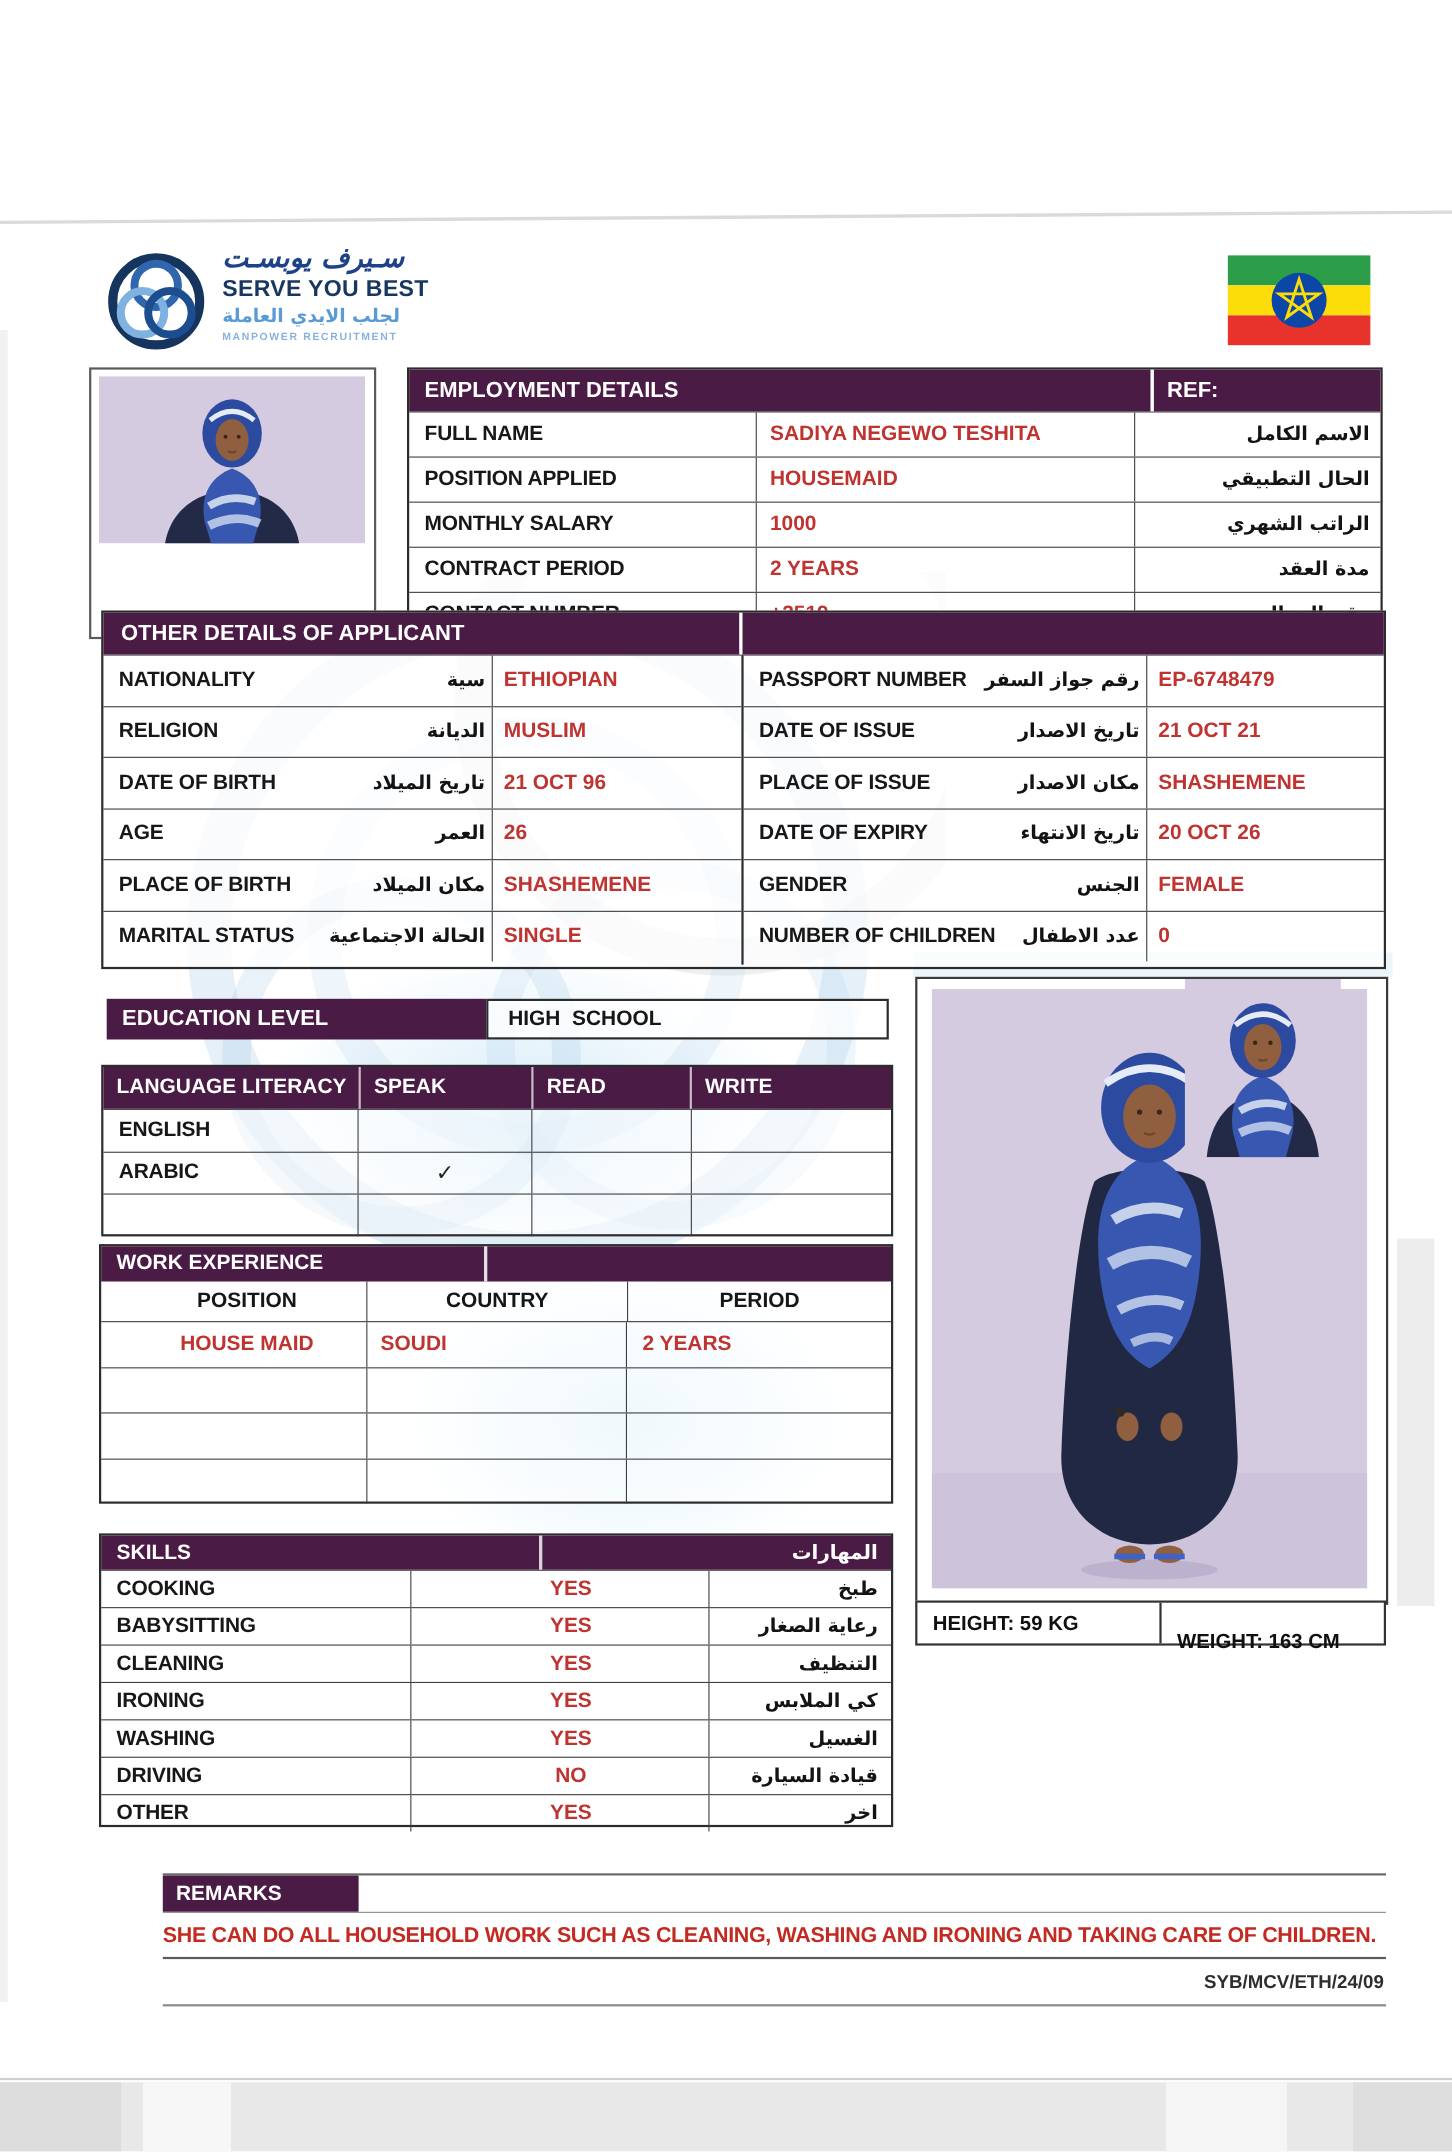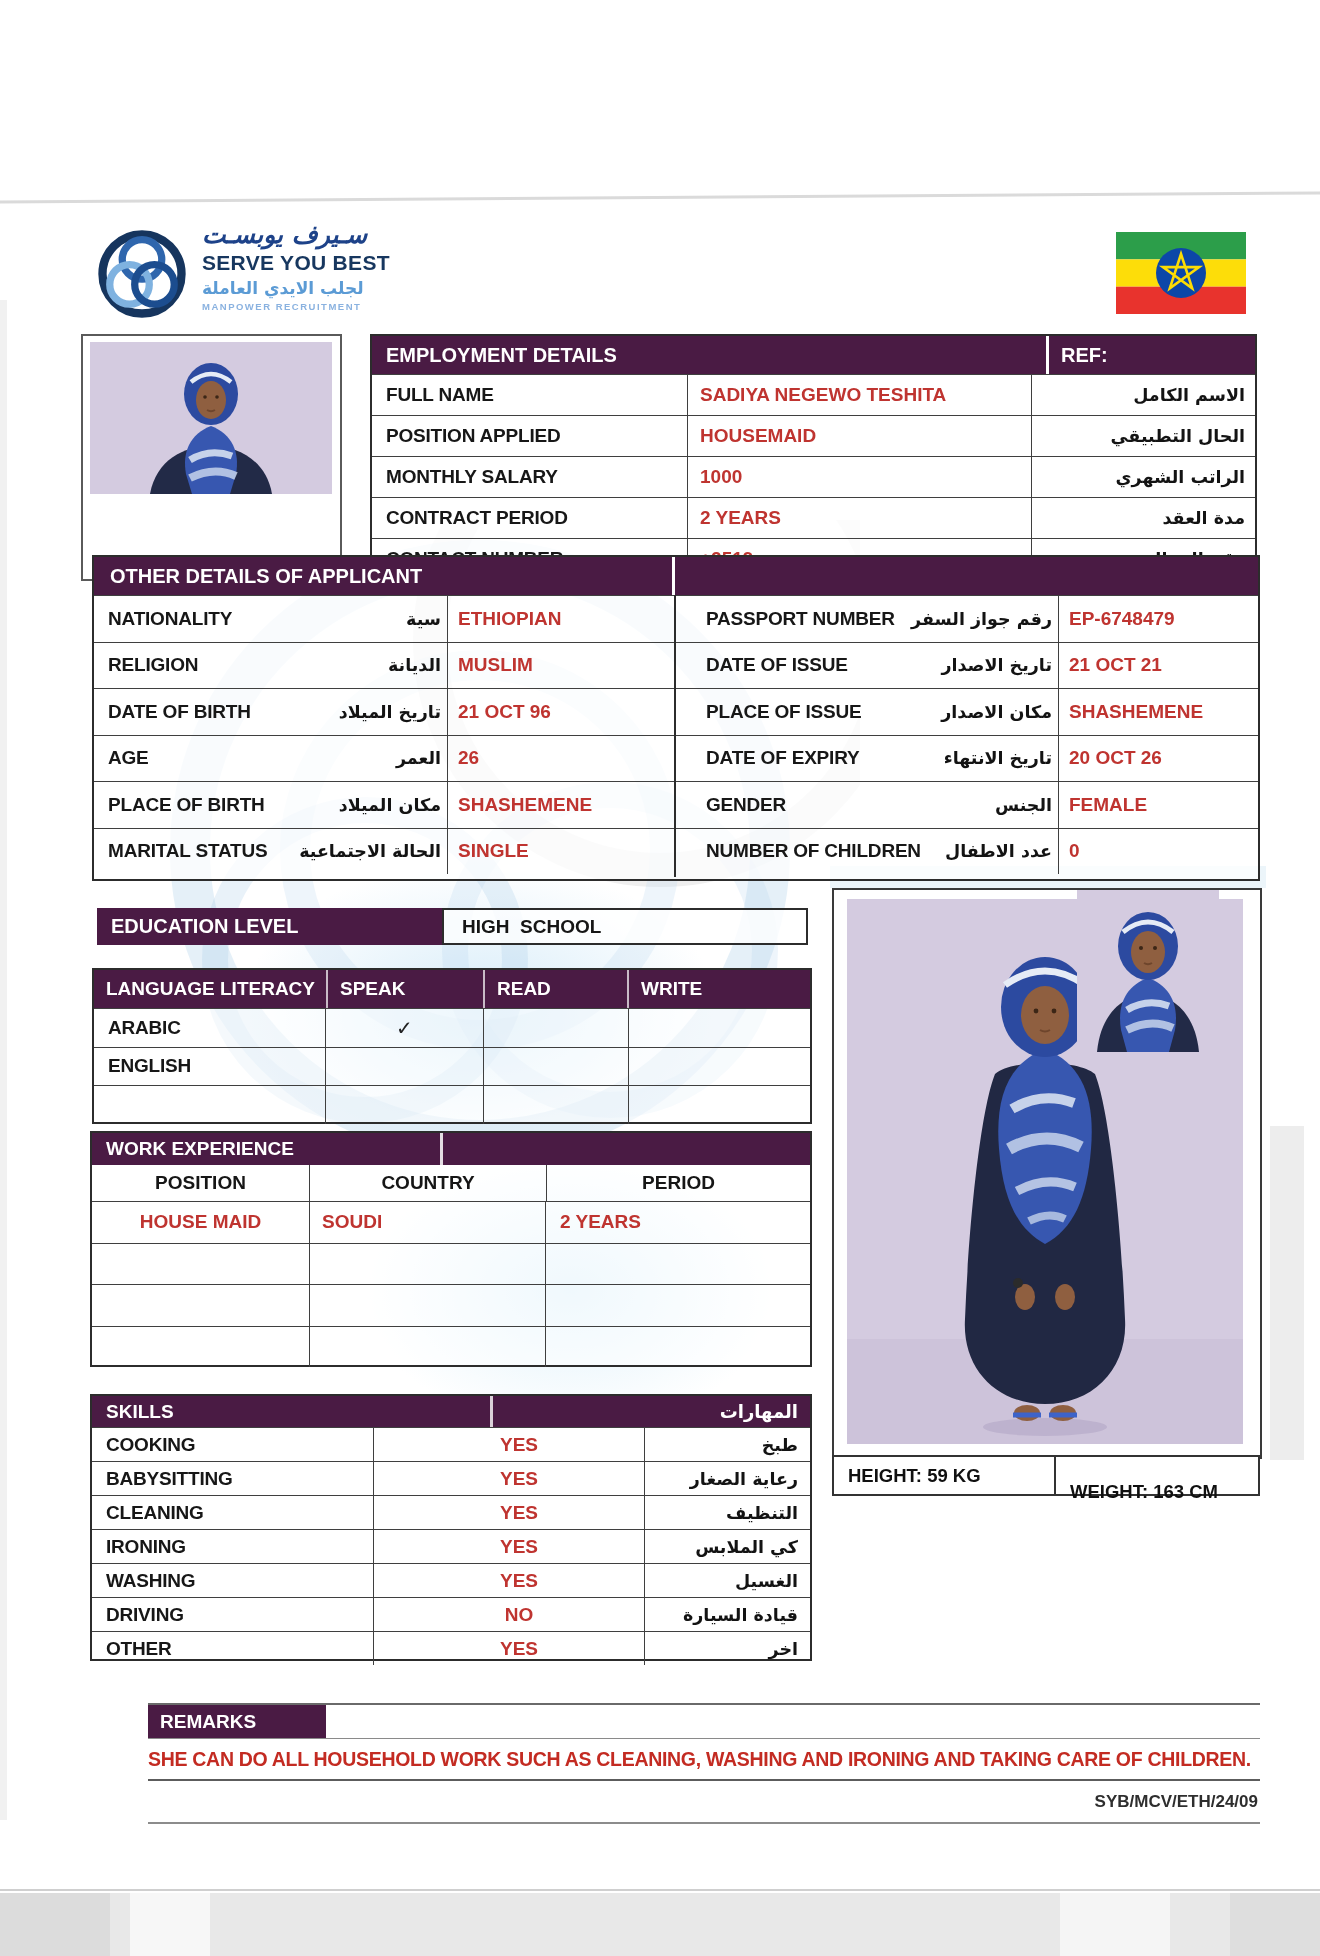--- a/index.html
+++ b/index.html
@@ -51,21 +51,21 @@
   
   .odwrap{position:absolute;left:92px;top:555px;width:1164px;height:322px;border:2px solid #2c2c2c;background:rgba(255,255,255,0.75);}
   .odhead{height:38px;padding-left:16px;display:flex;align-items:center;position:relative;}
   .odhead .gap{position:absolute;left:578px;top:0;width:3px;height:38px;background:#fff;}
   .odbody{display:flex;height:282px;}
   .odleft{width:580px;border-right:2.5px solid #2c2c2c;}
   .odright{flex:1;}
   .odrow{display:flex;height:45.5px;border-top:1.5px solid #3f3f3f;}
   .odla{display:flex;align-items:center;justify-content:space-between;border-right:1.5px solid #3f3f3f;padding:0 6px 0 14px;}
   .odleft .odla{width:333px;}
-  .odright .odla{width:346px;margin-left:16px;}
+  .odright .odla{width:346px;}
   .odv{flex:1;display:flex;align-items:center;padding-left:10px;}
 
   
   .edu-label{left:97px;top:908px;width:345px;height:37px;display:flex;align-items:center;padding-left:14px;box-sizing:border-box;}
   .edu-value{left:442px;top:908px;width:366px;height:37px;border:2px solid #2c2c2c;background:rgba(255,255,255,0.8);
              display:flex;align-items:center;padding-left:18px;box-sizing:border-box;font-weight:700;font-size:19px;white-space:pre;}
 
   
   .ltable{position:absolute;left:92px;top:968px;width:716px;height:152px;border:2px solid #2c2c2c;background:rgba(255,255,255,0.55);}
   .lhead{display:flex;height:38px;background:#4a1b44;}
@@ -80,21 +80,21 @@
   .lc3{width:144px;border-right:1.5px solid #3f3f3f;}
   .lc4{flex:1;}
   .check{font-family:"DejaVu Sans",sans-serif;font-size:20px;font-weight:700;color:#222;}
 
   
   .wtable{position:absolute;left:90px;top:1131px;width:718px;height:232px;border:2px solid #2c2c2c;background:rgba(255,255,255,0.5);}
   .wbar{height:32px;display:flex;align-items:center;padding-left:14px;position:relative;font-size:19px;}
   .wbar .gap{position:absolute;left:348px;top:0;width:2.5px;height:100%;background:rgba(255,255,255,0.85);}
   .whead{display:flex;height:36px;}
   .whead div{font-weight:700;font-size:19px;color:#161616;display:flex;align-items:center;justify-content:center;}
-  .wc1{width:217px;border-right:1.5px solid #3f3f3f;}
+  .wc1{width:217px;border-right:1.5px solid #3f3f3f;margin-left:24px;}
   .wc2{width:236px;border-right:1.5px solid #3f3f3f;}
   .wc3{flex:1;}
   .wrow{display:flex;height:40.5px;border-top:1.5px solid #3f3f3f;}
   .wrow .wc1{display:flex;align-items:center;justify-content:center;}
   .wrow .wc2{display:flex;align-items:center;padding-left:12px;box-sizing:border-box;justify-content:flex-start;}
   .wrow .wc3{display:flex;align-items:center;padding-left:14px;box-sizing:border-box;}
 
   
   .stable{position:absolute;left:90px;top:1394px;width:718px;height:263px;border:2px solid #2c2c2c;background:rgba(255,255,255,0.6);}
   .sbar{height:31px;display:flex;align-items:center;justify-content:space-between;padding:0 12px 0 14px;position:relative;font-size:19px;text-align:right;}
@@ -317,28 +317,28 @@
   <div class="abs edu-value">HIGH  SCHOOL</div>
 
   <div class="ltable">
     <div class="lhead">
       <div class="lh1">LANGUAGE LITERACY</div>
       <div class="lh2">SPEAK</div>
       <div class="lh3">READ</div>
       <div class="lh4">WRITE</div>
     </div>
     <div class="lrow">
+      <div class="lc1 lbl">ENGLISH</div>
+      <div class="lc2 check"></div>
+      <div class="lc3"></div>
+      <div class="lc4"></div>
+    </div>
+    <div class="lrow">
       <div class="lc1 lbl">ARABIC</div>
       <div class="lc2 check">✓</div>
-      <div class="lc3"></div>
-      <div class="lc4"></div>
-    </div>
-    <div class="lrow">
-      <div class="lc1 lbl">ENGLISH</div>
-      <div class="lc2 check"></div>
       <div class="lc3"></div>
       <div class="lc4"></div>
     </div>
     <div class="lrow">
       <div class="lc1 lbl"></div>
       <div class="lc2 check"></div>
       <div class="lc3"></div>
       <div class="lc4"></div>
     </div>
   </div>

